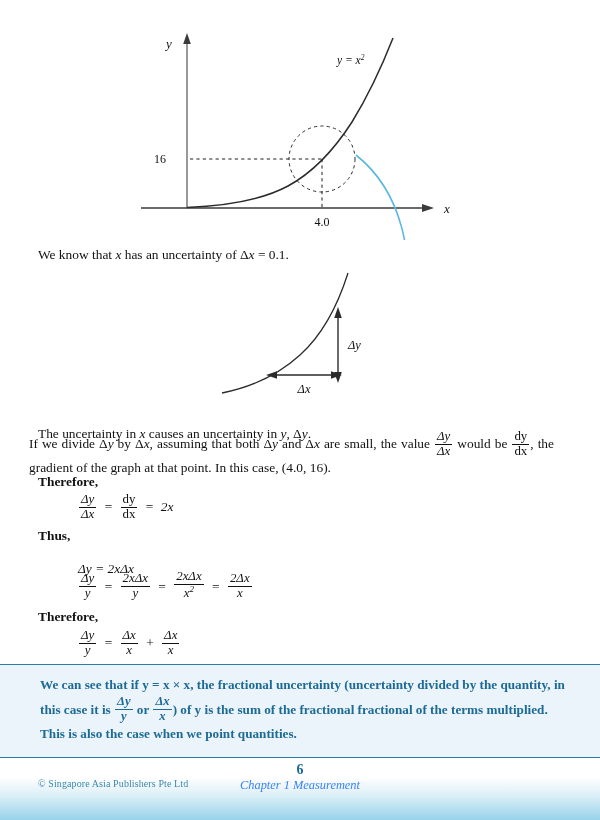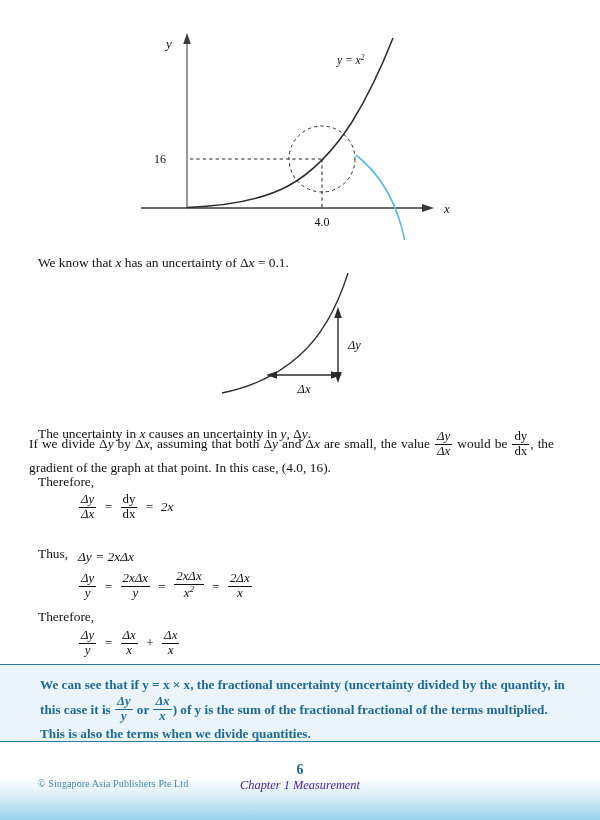--- a/index.html
+++ b/index.html
@@ -41,20 +41,21 @@
     line-height: 1.42;
     color: #111111;
     text-align: justify;
   }
   .para i, .ital { font-style: italic; }
 
   .lead {
     position: absolute;
     font-size: 13.4px;
     color: #111111;
+    font-weight: bold;
   }
 
   .eq {
     position: absolute;
     font-size: 13.4px;
     color: #111111;
     white-space: nowrap;
   }
 
   
@@ -76,21 +77,21 @@
   .op { margin: 0 4px; }
 
   sup.sq { font-size: 0.7em; vertical-align: super; }
 
   
   #summary-box {
     position: absolute;
     left: 0;
     top: 664px;
     width: 600px;
-    height: 78px;
+    height: 94px;
     background: #eaf4fa;
     border-top: 1.6px solid #2b7ba8;
     border-bottom: 1.6px solid #2b7ba8;
     box-sizing: border-box;
   }
   #summary-text {
     position: absolute;
     left: 40px;
     top: 9px;
     width: 525px;
@@ -129,21 +130,21 @@
     color: #1d6a96;
   }
   #footer-chapter {
     position: absolute;
     left: 0;
     top: 778px;
     width: 600px;
     text-align: center;
     font-style: italic;
     font-size: 12.4px;
-    color: #4c1d95;
+    color: #3b82f6;
   }
 </style>
 </head>
 <body>
 
 <svg id="figure-graph" viewBox="0 0 600 240" width="600" height="240">
 
   <line x1="187" y1="208" x2="187" y2="42" stroke="#6e6e6e" stroke-width="1.4"></line>
   <polygon points="187,33 183.2,44 190.8,44" fill="#3a3a3a"></polygon>
 
@@ -165,21 +166,21 @@
 
   <text x="166" y="48" font-family="Liberation Serif, serif" font-style="italic" font-size="13" fill="#111111">y</text>
   <text x="444" y="213" font-family="Liberation Serif, serif" font-style="italic" font-size="13" fill="#111111">x</text>
   <text x="337" y="64" font-family="Liberation Serif, serif" font-style="italic" font-size="11.5" fill="#111111">
     <tspan>y = x</tspan><tspan font-size="7.5" dy="-4">2</tspan>
   </text>
   <text x="166" y="163" text-anchor="end" font-family="Liberation Serif, serif" font-size="12" fill="#111111">16</text>
   <text x="322" y="226" text-anchor="middle" font-family="Liberation Serif, serif" font-size="12" fill="#111111">4.0</text>
 </svg>
 
-<div class="para" style="left:38px; top:245px; width:520px;margin-top:8px;">
+<div class="para" style="left:38px; top:245px; width:520px;">
   We know that <i>x</i> has an uncertainty of Δ<i>x</i> = 0.1.
 </div>
 
 <svg id="figure-zoom" viewBox="0 0 600 150" width="600" height="150" style="top:255px;">
 
   <path d="M 222,138 C 252,132 278,120 300,100
            C 320,82 336,56 348,18" fill="none" stroke="#2b2b2b" stroke-width="1.3"></path>
 
   <line x1="338" y1="60" x2="338" y2="120" stroke="#2b2b2b" stroke-width="1.4"></line>
   <polygon points="338,52 334.2,63 341.8,63" fill="#2b2b2b"></polygon>
@@ -209,23 +210,23 @@
 <div class="lead" style="left:38px; top:474px;">Therefore,</div>
 
 <div class="eq" style="left:78px; top:493px;">
   <span class="frac"><span class="num ital">Δy</span><span class="den ital">Δx</span></span>
   <span class="op">=</span>
   <span class="frac"><span class="num">dy</span><span class="den">dx</span></span>
   <span class="op">=</span>
   <span class="ital">2x</span>
 </div>
 
-<div class="lead" style="left:38px; top:528px;margin-top:18px;">Thus,</div>
-
-<div class="eq" style="left:78px; top:549px;">
+<div class="lead" style="left:38px; top:528px;">Thus,</div>
+
+<div class="eq" style="left:78px; top:561px;">
   <span class="ital">Δy = 2xΔx</span>
 </div>
 
 <div class="eq" style="left:78px; top:570px;">
   <span class="frac"><span class="num ital">Δy</span><span class="den ital">y</span></span>
   <span class="op">=</span>
   <span class="frac"><span class="num ital">2xΔx</span><span class="den ital">y</span></span>
   <span class="op">=</span>
   <span class="frac"><span class="num ital">2xΔx</span><span class="den ital"><span>x</span><sup class="sq">2</sup></span></span>
   <span class="op">=</span>
@@ -241,20 +242,20 @@
   <span class="op">+</span>
   <span class="frac"><span class="num ital">Δx</span><span class="den ital">x</span></span>
 </div>
 
 <div id="summary-box">
   <div id="summary-text">
     <span>We can see that if y = x × x, the fractional uncertainty (uncertainty divided by the quantity, in this case it is</span>
     <span class="frac tight"><span class="num ital">Δy</span><span class="den ital">y</span></span>
     <span>or</span>
     <span class="frac tight"><span class="num ital">Δx</span><span class="den ital">x</span></span><span>) of y is the sum of the fractional fractional of the terms multiplied.</span>
-    <span>This is also the terms when we divide quantities.</span>
+    <span>This is also the case when we point quantities.</span>
   </div>
 </div>
 
 <div id="footer-band"></div>
 <div id="footer-copyright">© Singapore Asia Publishers Pte Ltd</div>
 <div id="footer-page-number">6</div>
 <div id="footer-chapter">Chapter 1  Measurement</div>
 
 </body></html>

